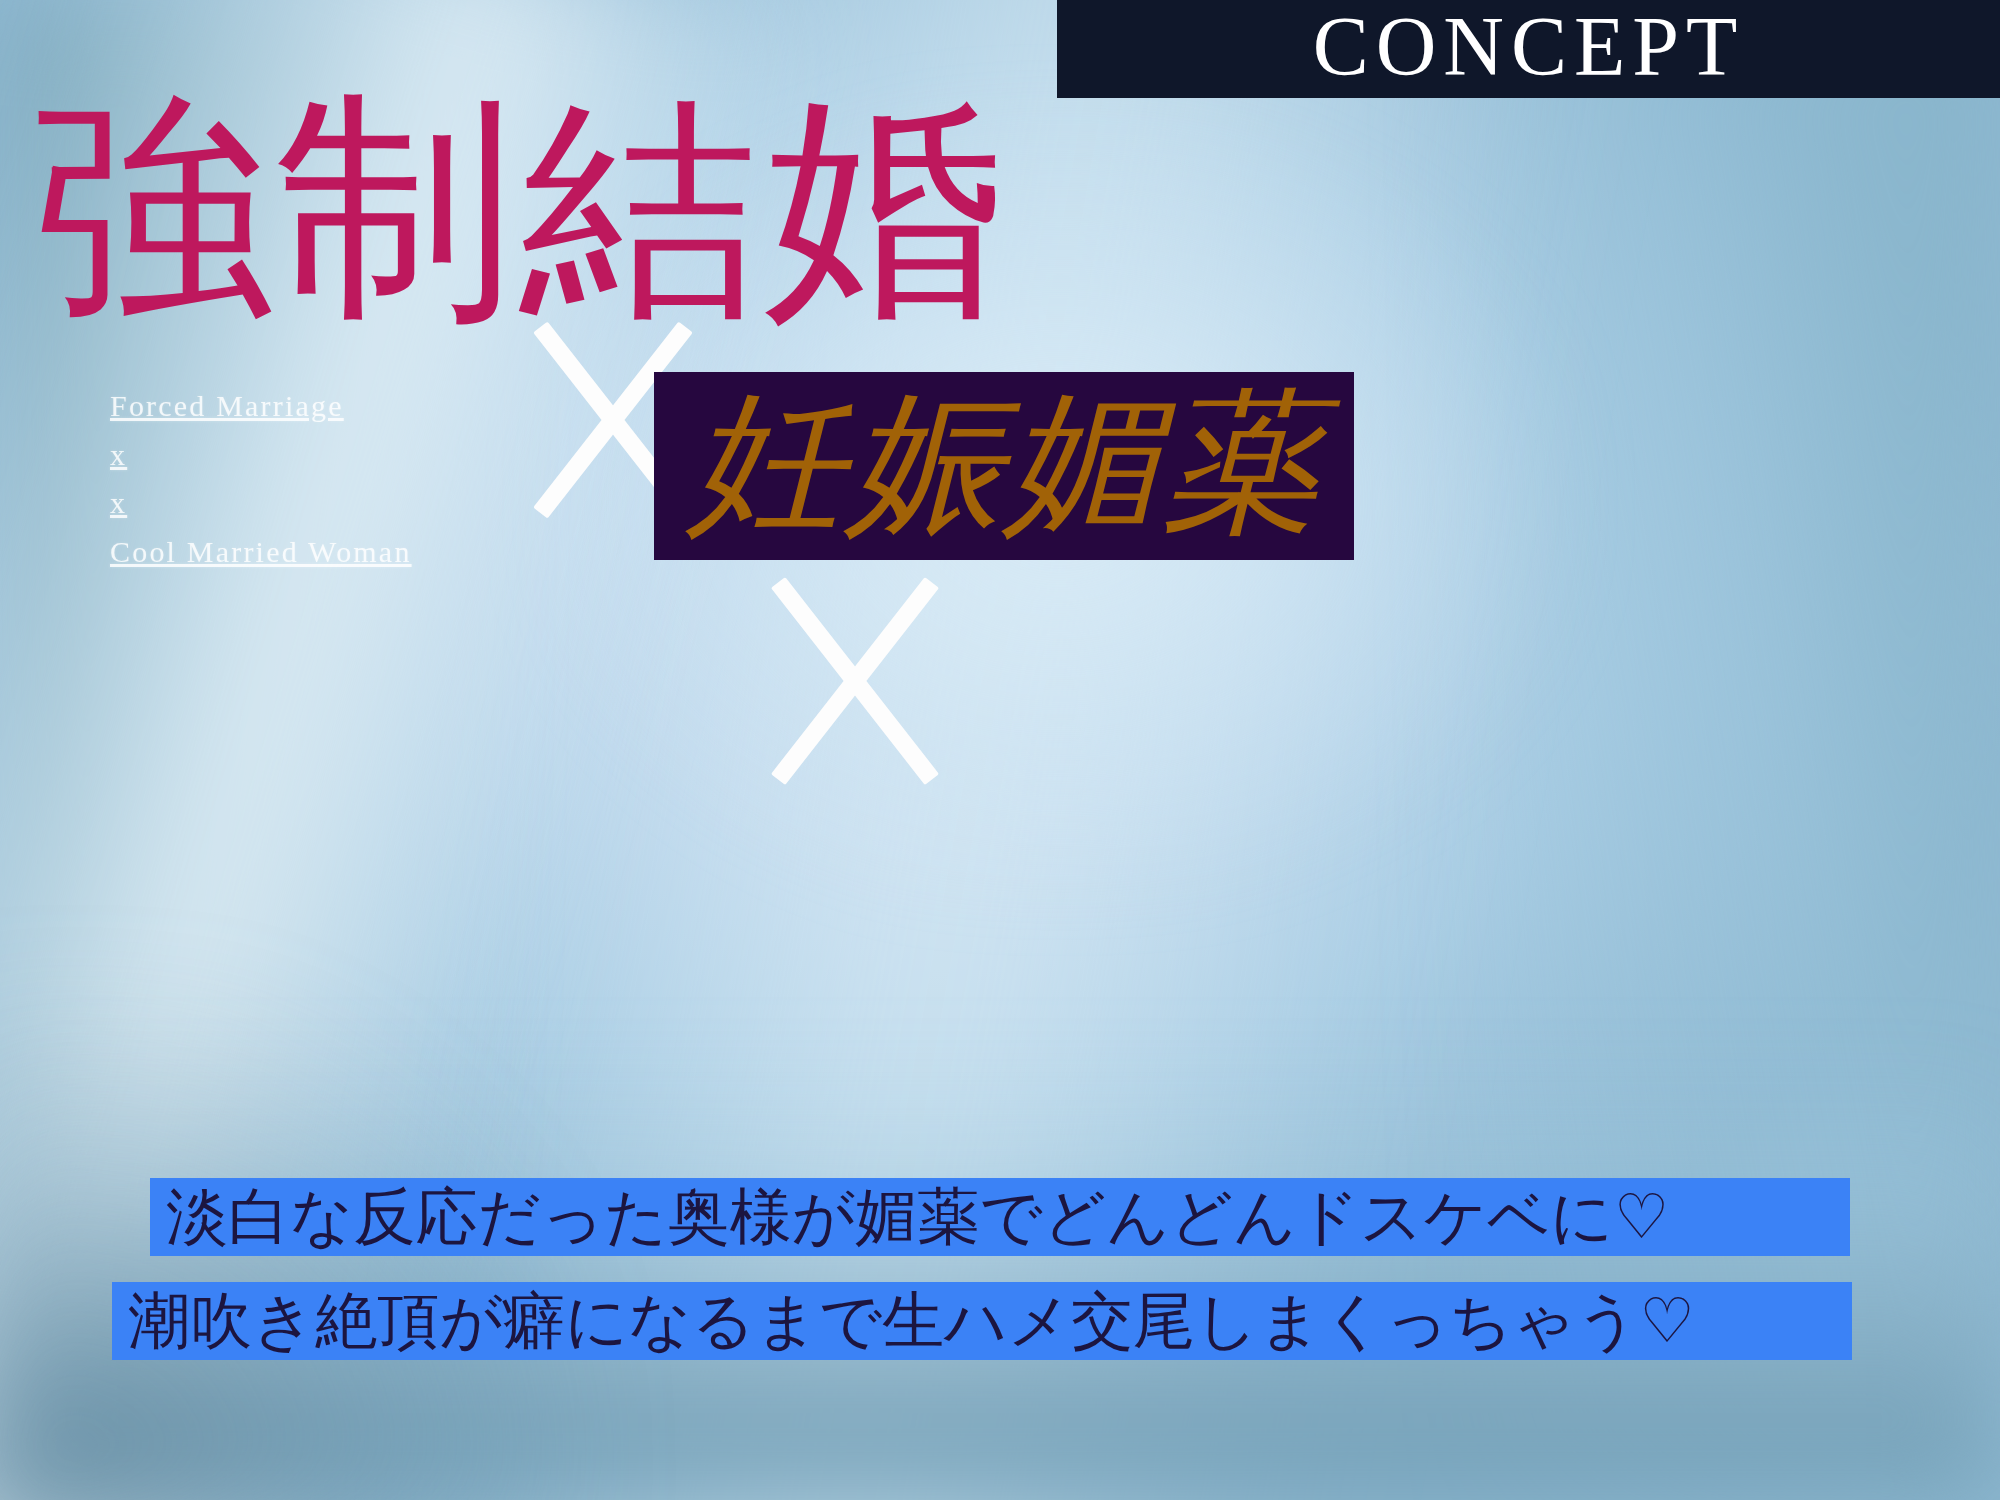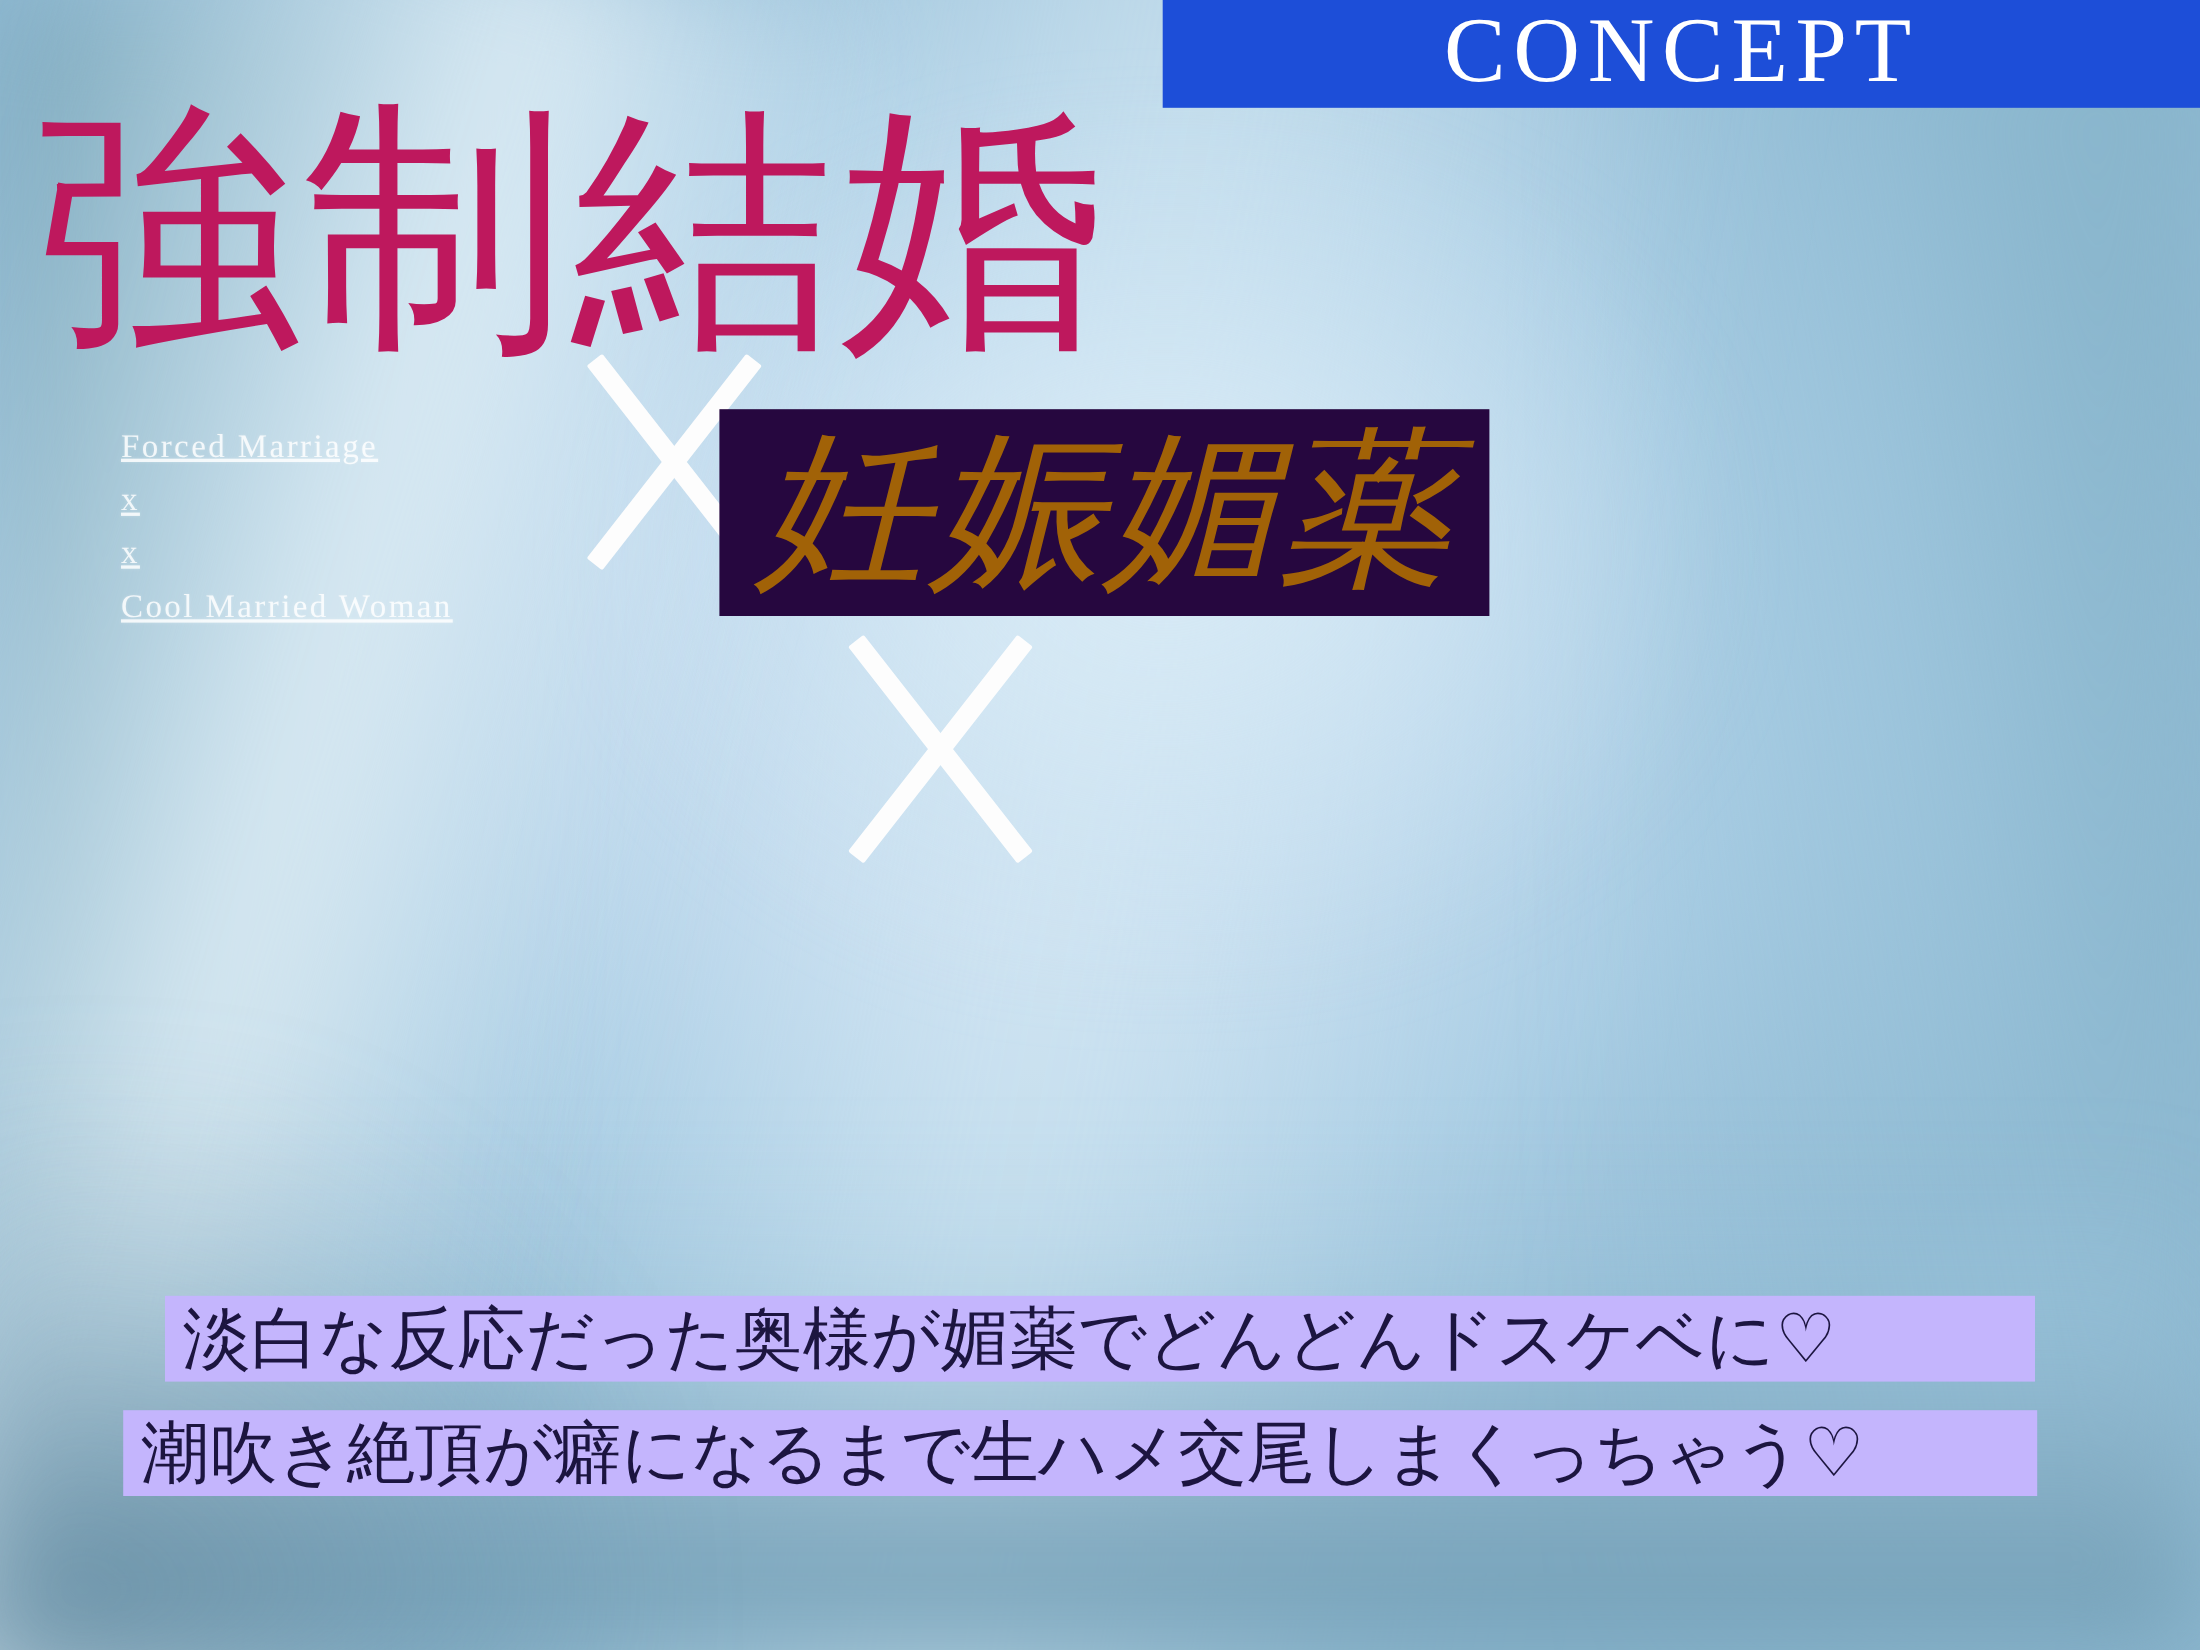--- a/index.html
+++ b/index.html
@@ -54,21 +54,21 @@
   }
   .bg-dark-corner {
     position:absolute; left:-60px; bottom:-60px; width:640px; height:560px;
     background:radial-gradient(ellipse at 20% 85%, rgba(88,126,148,0.55) 0%, rgba(110,150,172,0.22) 52%, rgba(0,0,0,0) 76%);
     filter:blur(54px);
   }
 
   
   #concept-badge {
     position:absolute; left:1057px; top:0; width:943px; height:98px;
-    background:#1d4ed8;
+    background:#0f172a;
     display:flex; align-items:center; justify-content:center;
   }
   #concept-badge .label {
     color:#ffffff;
     font-size:84px;
     letter-spacing:7px;
     line-height:1;
     font-weight:400;
     padding-bottom:4px;
     white-space:nowrap;
@@ -132,21 +132,21 @@
     line-height:1;
     letter-spacing:2px;
     white-space:nowrap;
     padding-bottom:6px;
     font-style:italic;
   }
 
   
   .caption-bar {
     position:absolute;
-    background:#c4b5fd;
+    background:#3b82f6;
     display:flex; align-items:center;
     padding:16px 16px;
   }
   .caption-bar .txt {
     font-family:"DejaVu Serif","Liberation Serif", serif;
     color:#1c1540;
     font-size:62px;
     line-height:1;
     letter-spacing:0px;
     white-space:nowrap;

